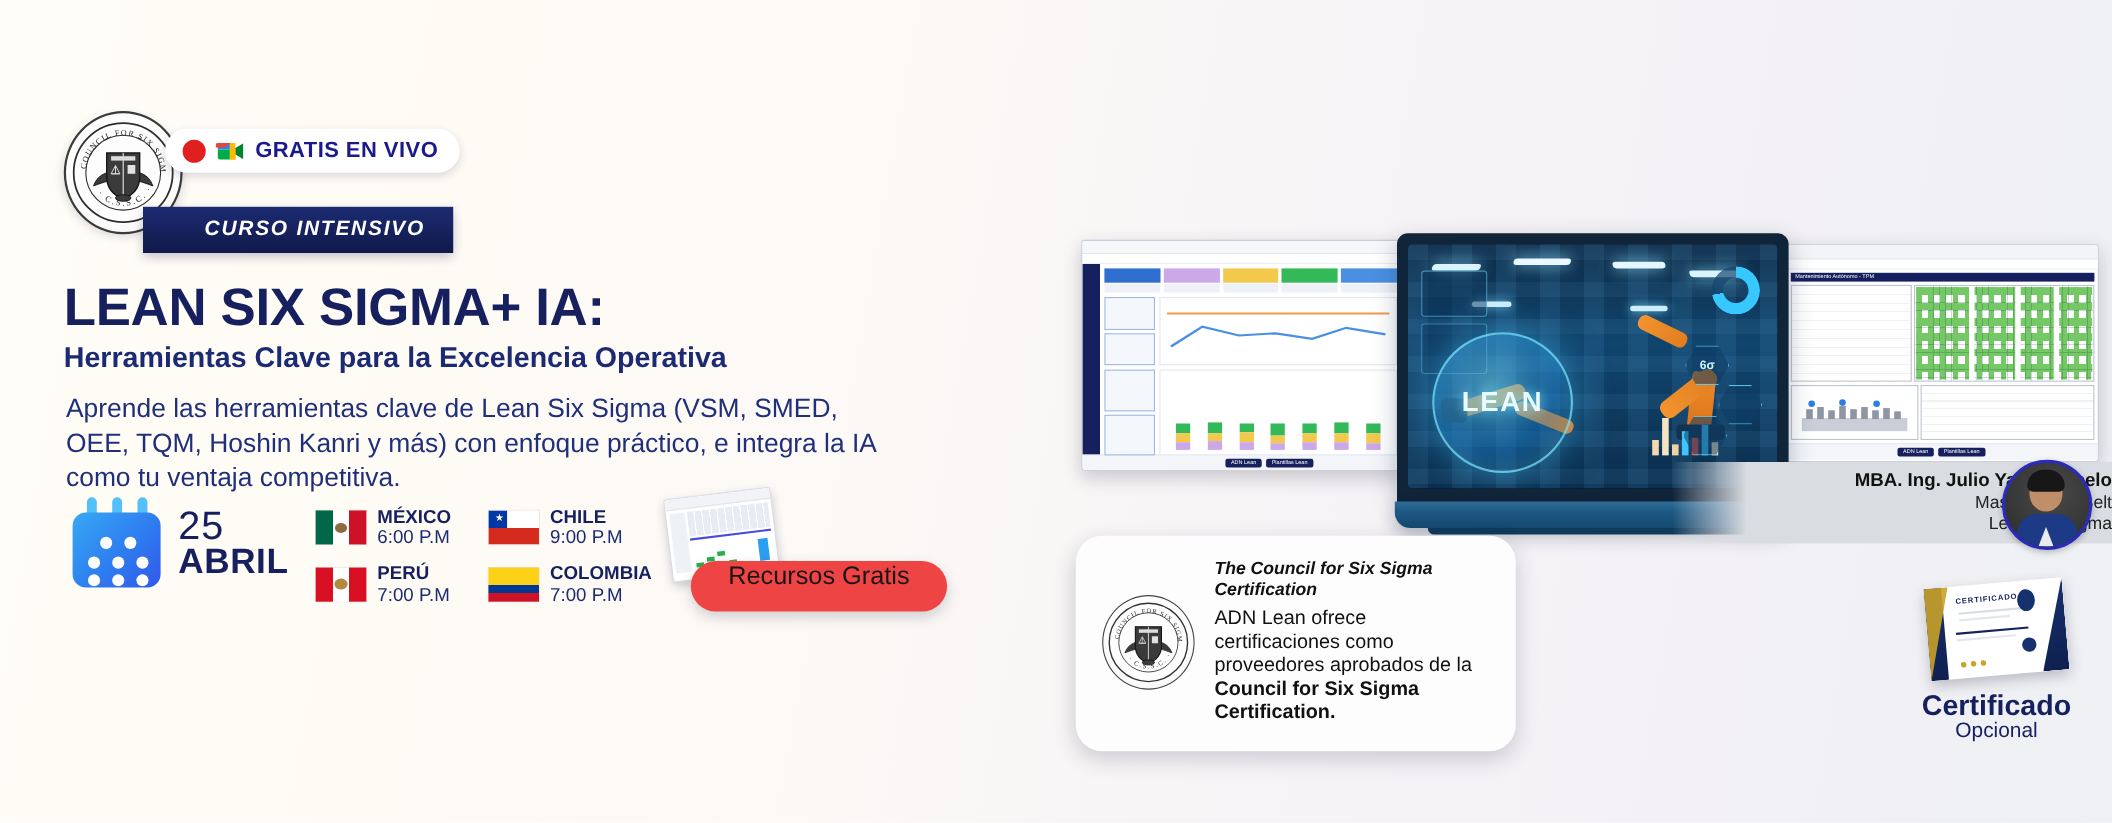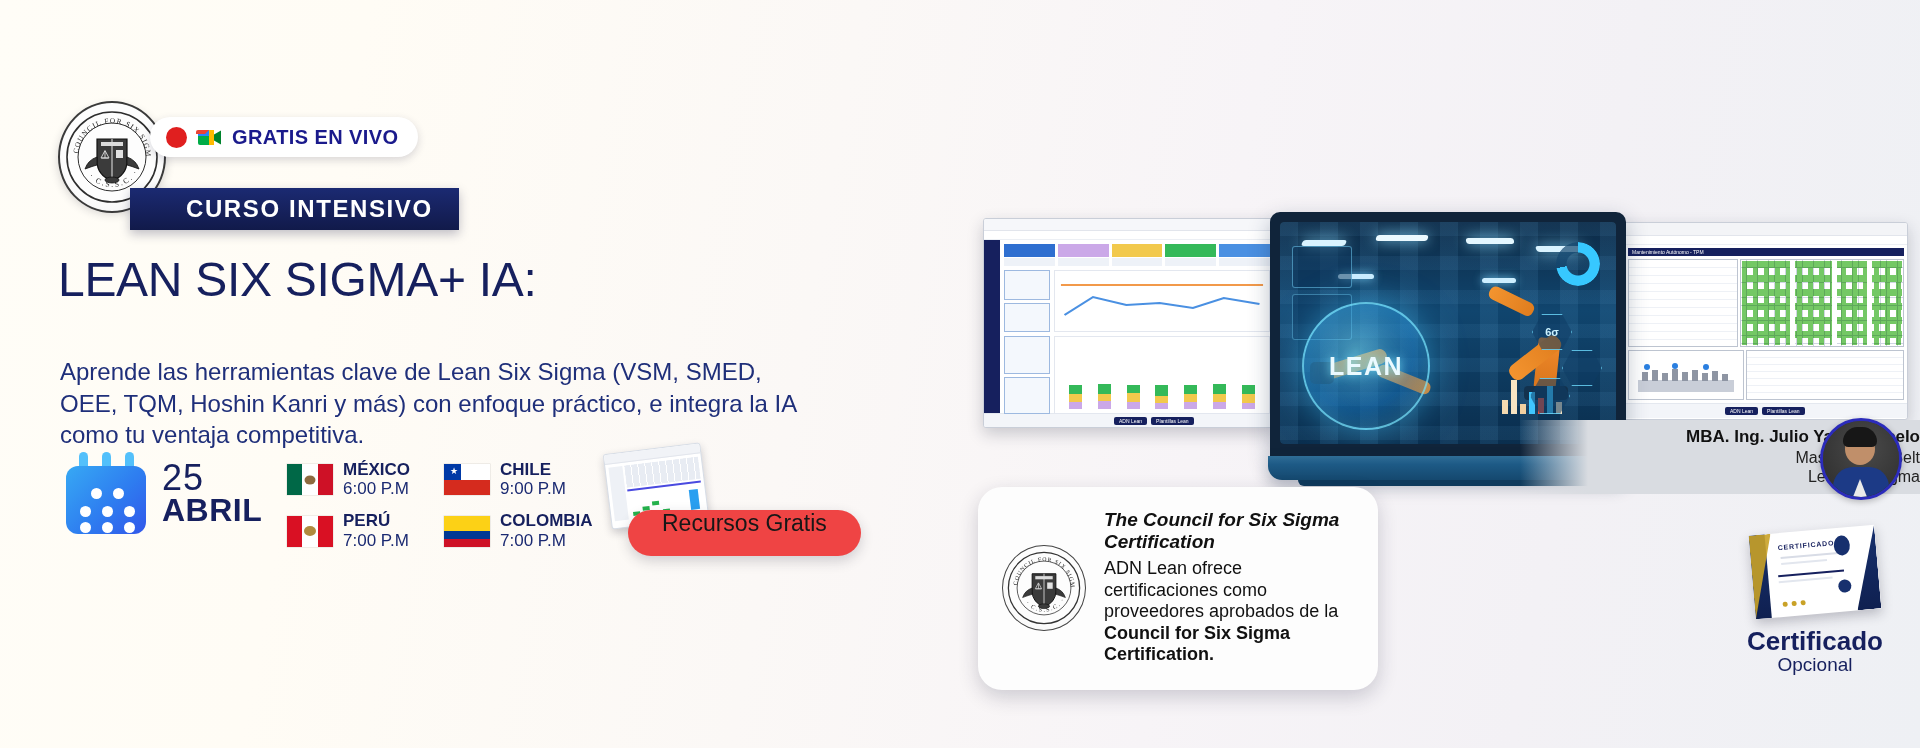--- a/index.html
+++ b/index.html
@@ -28,24 +28,24 @@
   .rec-dot{width:21px;height:21px;border-radius:50%;background:#e01f1f;flex:0 0 auto;}
   .meet-ico{width:27px;height:21px;position:relative;flex:0 0 auto;}
   .live-txt{font-weight:bold;font-size:20px;color:#1a1a8c;letter-spacing:.4px;white-space:nowrap;}
 
   
   .curso-bar{
     background:linear-gradient(180deg,#1b2a72 0%,#16215c 55%,#111a4a 100%);
     height:42px;display:flex;align-items:center;padding:0 26px 0 56px;
     box-shadow:0 4px 10px rgba(25,30,70,.28);
   }
-  .curso-bar span{color:#fff;font-weight:bold;font-size:24px;letter-spacing:1.6px;white-space:nowrap;}
-
-  
-  .h1{font-size:48px;font-weight:normal;color:#16205e;letter-spacing:-.3px;white-space:nowrap;
+  .curso-bar span{color:#fff;font-weight:bold;font-size:19px;letter-spacing:1.6px;white-space:nowrap;font-style:italic;}
+
+  
+  .h1{font-size:48px;font-weight:bold;color:#16205e;letter-spacing:-.3px;white-space:nowrap;
       font-family:"Liberation Sans", sans-serif;}
   .h2{font-size:26px;font-weight:bold;color:#1b2a72;white-space:nowrap;}
   .para{font-size:24px;color:#1f2f7a;line-height:1.32;width:760px;font-weight:400;}
 
   
   .datewrap{display:flex;align-items:center;gap:16px;}
   .cal-ico{width:80px;height:82px;position:relative;}
   .cal-body{position:absolute;left:0;top:14px;width:80px;height:68px;border-radius:12px;
     background:linear-gradient(135deg,#37a9f4 0%,#2e7df0 55%,#3257ea 100%);}
   .cal-ring{position:absolute;top:0;width:9px;height:22px;border-radius:5px;background:#53c0fb;}
@@ -71,21 +71,21 @@
   .mini-sheet{
     width:96px;height:74px;background:#fff;border:1px solid #d7dde6;border-radius:3px;
     transform:rotate(-7deg);box-shadow:0 4px 9px rgba(30,30,50,.22);overflow:hidden;
   }
 
   
   .council-card{
     background:#fdfdfd;border-radius:24px;box-shadow:0 7px 20px rgba(30,30,60,.2);
     display:flex;align-items:center;gap:18px;padding:22px 26px 24px 24px;
   }
-  .cc-title{font-size:19px;font-weight:bold;font-style:italic;color:#111;line-height:1.16;}
+  .cc-title{font-size:16px;font-weight:bold;font-style:italic;color:#111;line-height:1.16;}
   .cc-body{font-size:18px;color:#111;line-height:1.2;margin-top:5px;}
   .cc-body b{font-weight:bold;}
 
   
   .instr-strip{
     background:linear-gradient(90deg,rgba(216,219,224,0) 0%,#d9dce1 14%,#d9dce1 86%,rgba(216,219,224,.55) 100%);
     height:74px;display:flex;align-items:center;justify-content:flex-end;padding-right:86px;
   }
   .instr-name{font-size:17px;font-weight:bold;color:#111;text-align:right;line-height:1.22;white-space:nowrap;}
   .instr-sub{font-size:16px;color:#222;text-align:right;line-height:1.22;white-space:nowrap;}
@@ -169,20 +169,21 @@
       </svg>
     </div>
     <div class="live-txt">GRATIS EN VIVO</div>
   </div>
 
   <div class="abs curso-bar" style="left:130px;top:188px;">
     <span>CURSO INTENSIVO</span>
   </div>
 
   <div class="abs h1" style="left:58px;top:252px;">LEAN SIX SIGMA+ IA:</div>
+  <div class="abs h2" style="left:58px;top:310px;">Herramientas Clave para la Excelencia Operativa</div>
   <div class="abs para" style="left:60px;top:356px;">Aprende las herramientas clave de Lean Six Sigma (VSM, SMED, OEE, TQM, Hoshin Kanri y más) con enfoque práctico, e integra la IA como tu ventaja competitiva.</div>
 
   <div class="abs datewrap" style="left:66px;top:452px;">
     <div class="cal-ico">
       <div class="cal-ring" style="left:13px;"></div>
       <div class="cal-ring" style="left:36px;"></div>
       <div class="cal-ring" style="left:59px;"></div>
       <div class="cal-body"></div>
       <div class="cal-dot" style="left:25px;top:36px;"></div>
       <div class="cal-dot" style="left:47px;top:36px;"></div>

